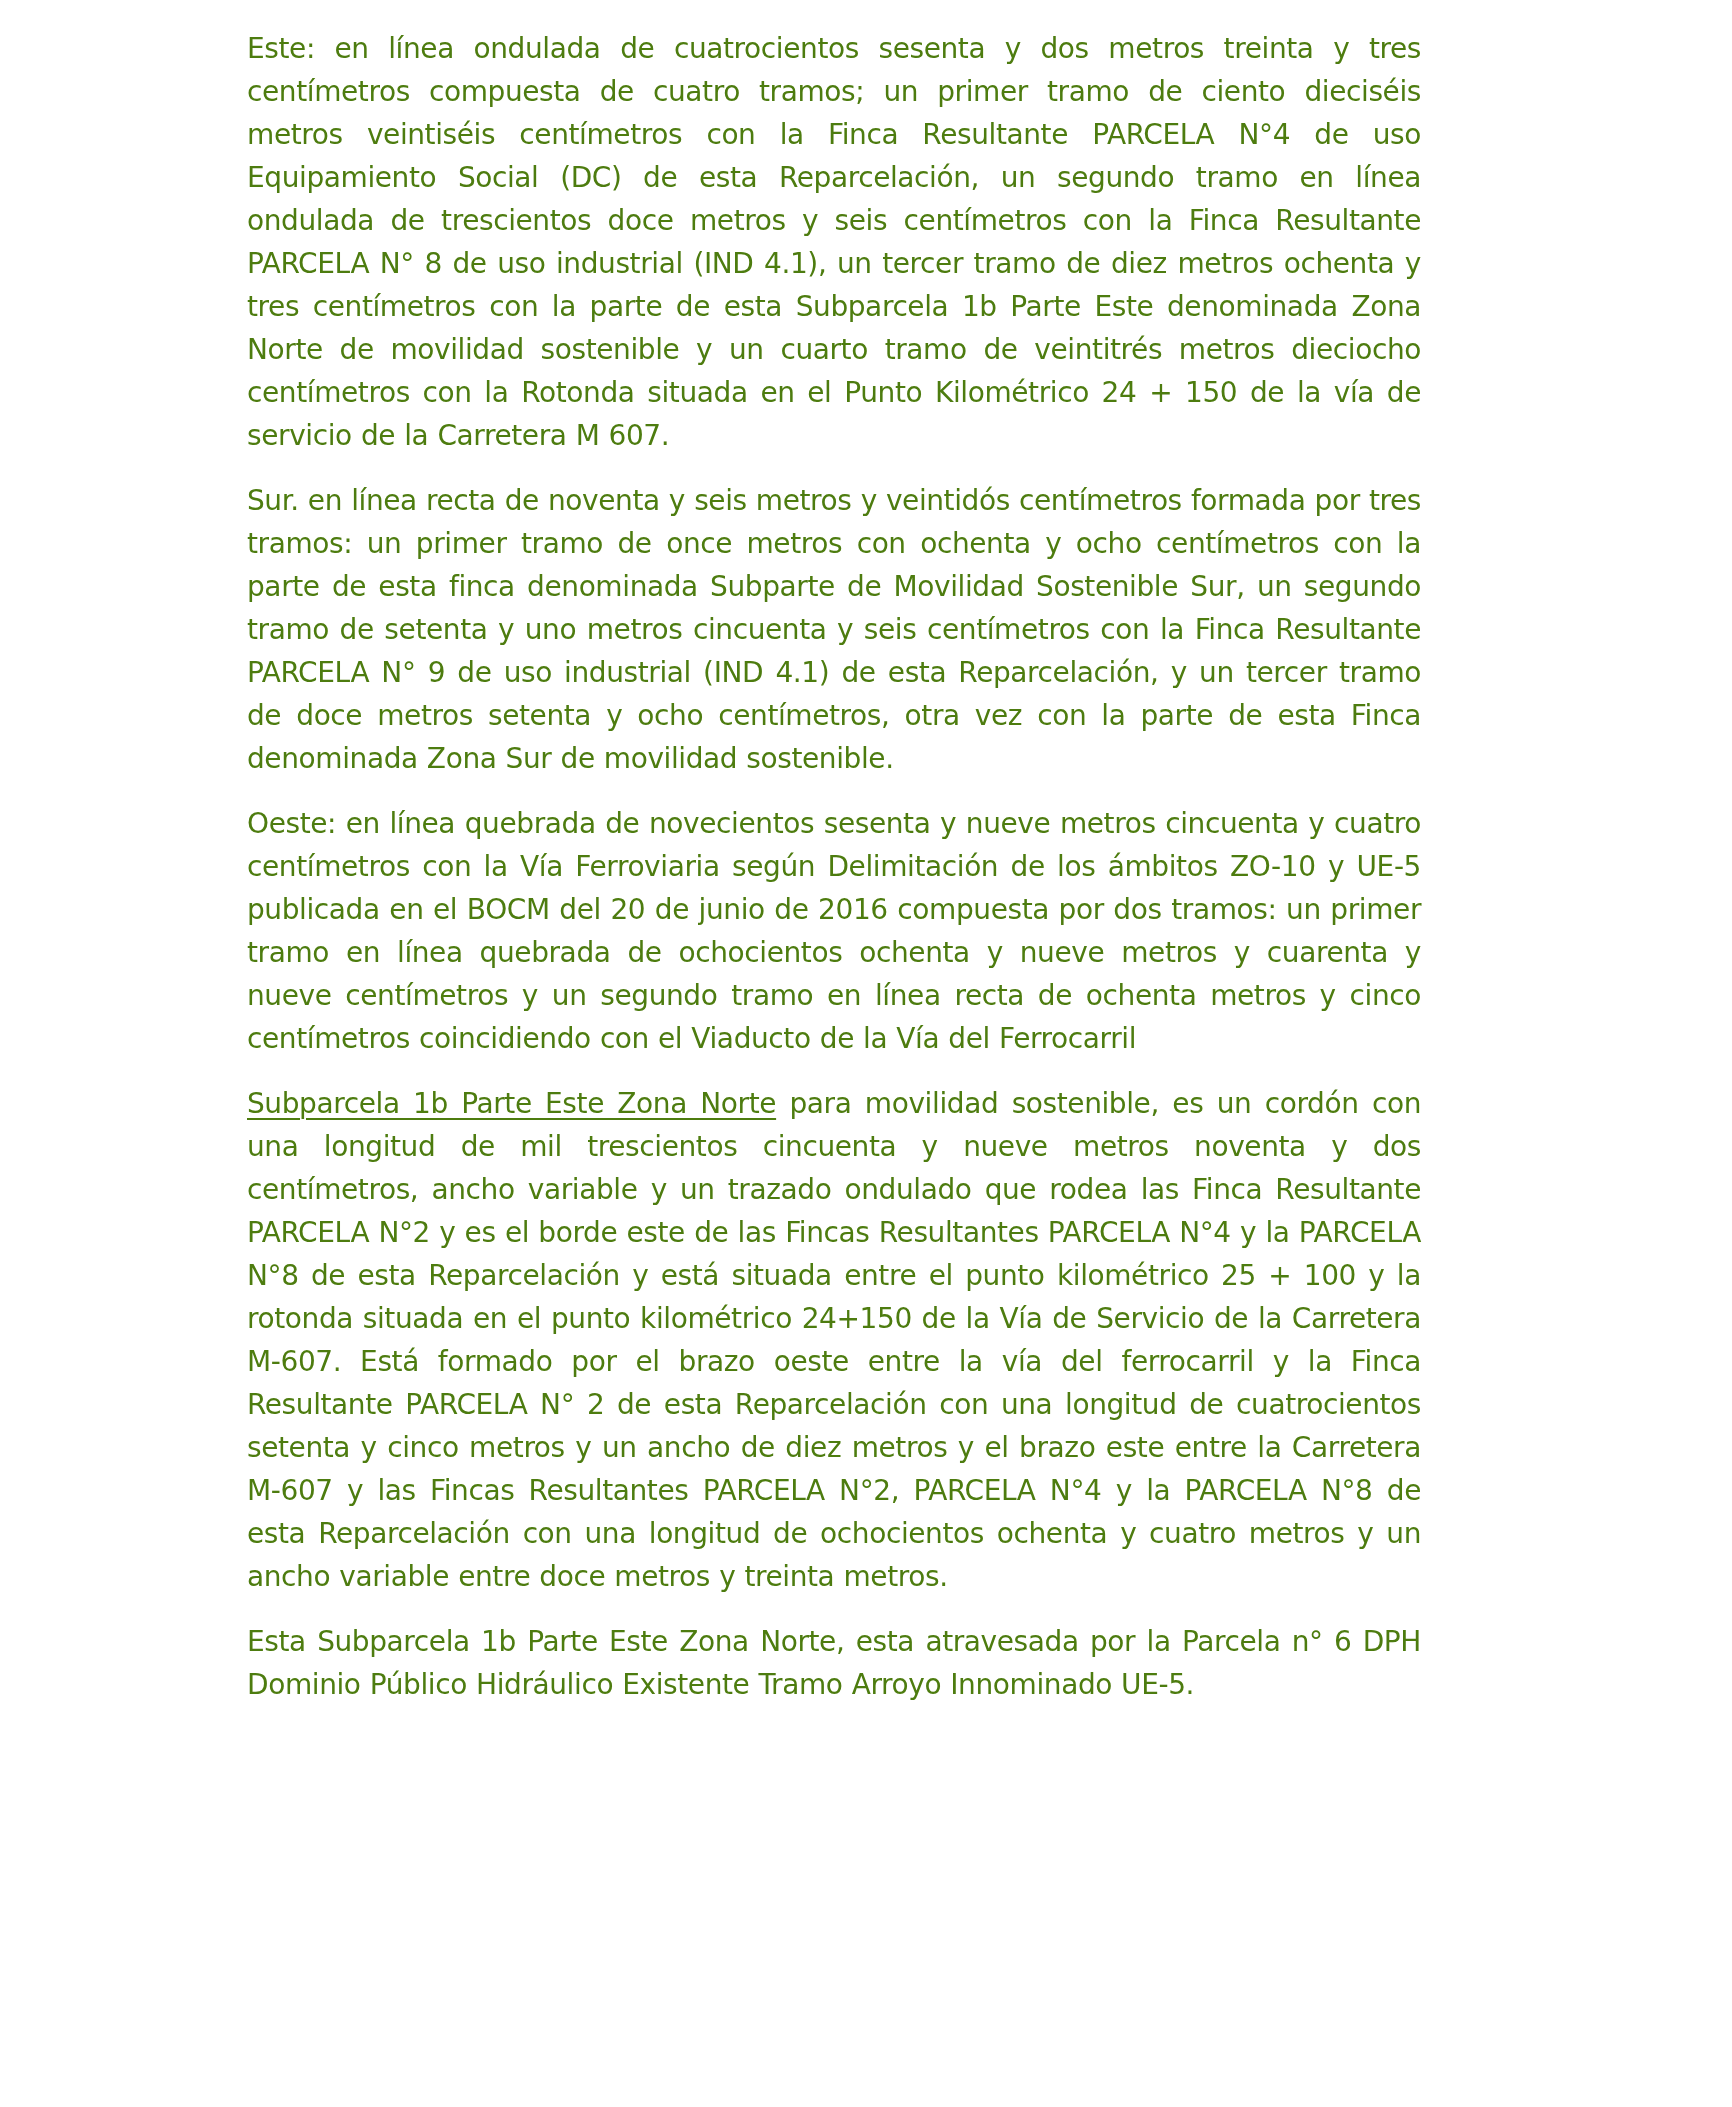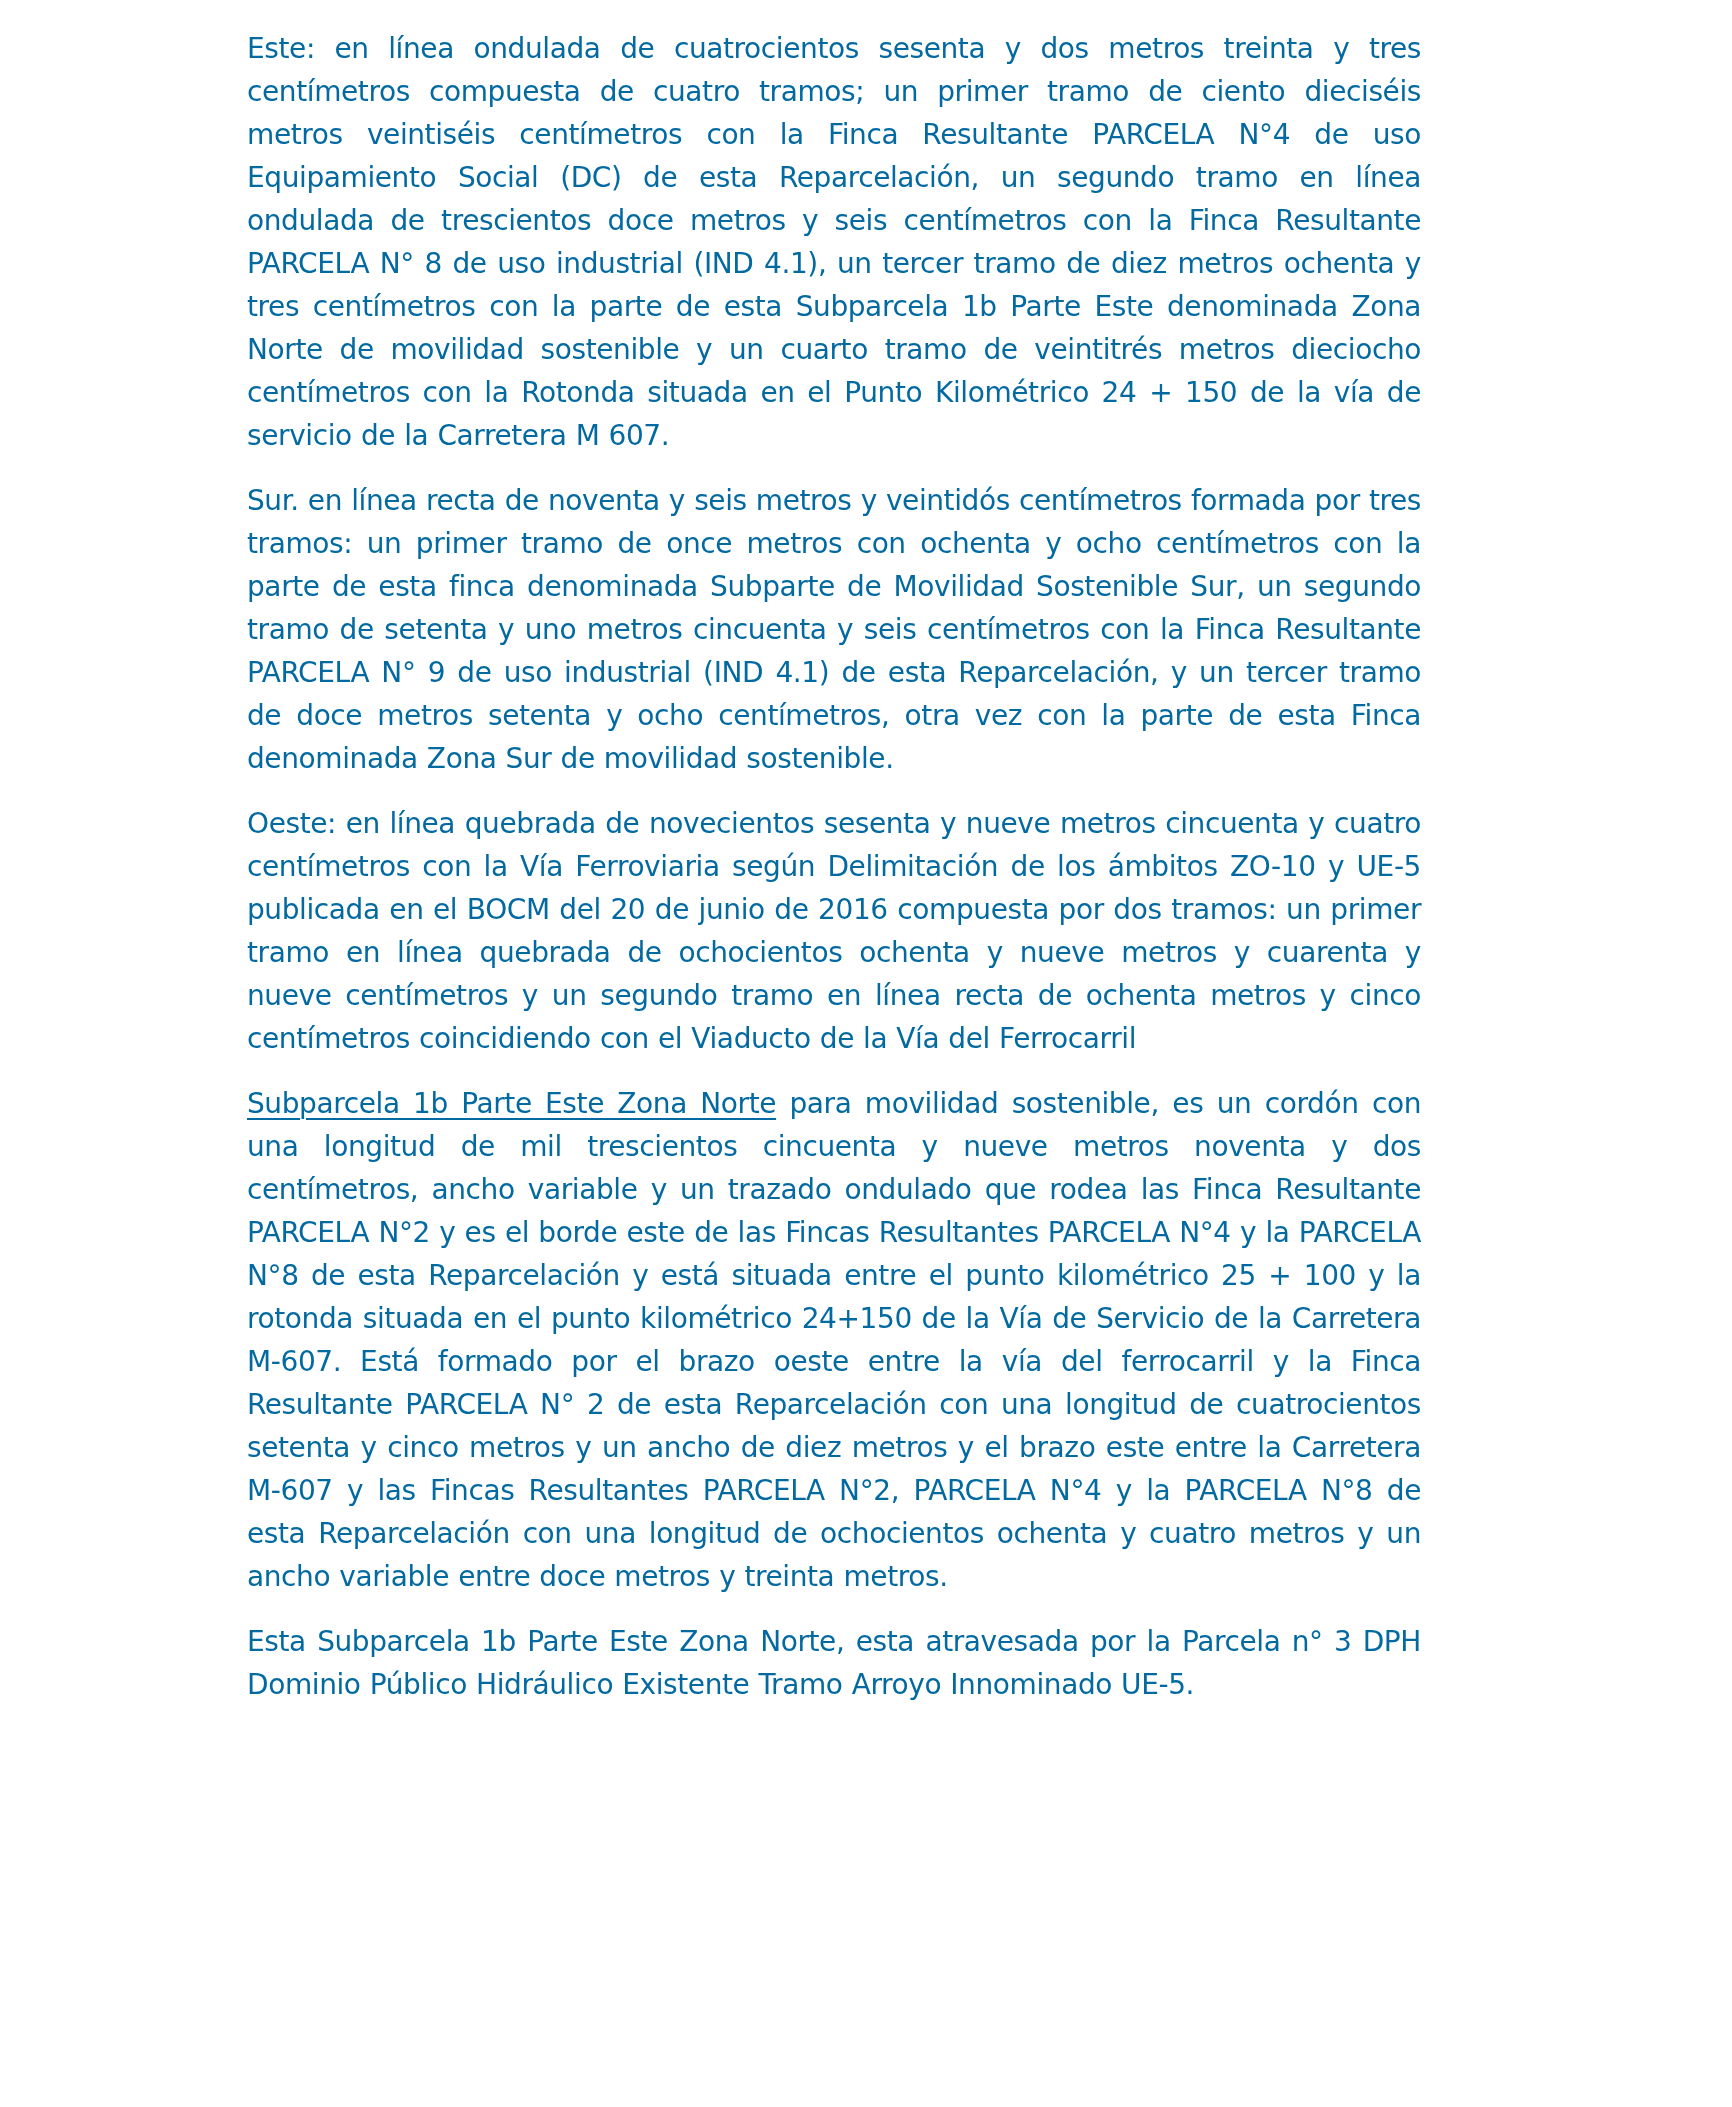--- a/index.html
+++ b/index.html
@@ -11,21 +11,21 @@
       width: 1732px;
       height: 2108px;
       position: relative;
       overflow: hidden;
     }
     .page {
       position: absolute;
       left: 247px;
       top: 27px;
       width: 1174px;
-      color: #0369a1;
+      color: #4d7c0f;
       font-family: "DejaVu Sans", "Liberation Sans", sans-serif;
       font-size: 28px;
       line-height: 43px;
       letter-spacing: -0.4px;
       word-spacing: 0.6px;
     }
     .para {
       margin: 0 0 22px 0;
       text-align: justify;
       text-align-last: left;
@@ -43,15 +43,15 @@
 
 <div class="page">
   <p class="para">Este: en línea ondulada de cuatrocientos sesenta y dos metros treinta y tres centímetros compuesta de cuatro tramos; un primer tramo de ciento dieciséis metros veintiséis centímetros con la Finca Resultante PARCELA N°4 de uso Equipamiento Social (DC) de esta Reparcelación, un segundo tramo en línea ondulada de trescientos doce metros y seis centímetros con la Finca Resul­tante PARCELA N° 8 de uso industrial (IND 4.1), un tercer tramo de diez metros ochenta y tres centímetros con la parte de esta Subparcela 1b Parte Este de­nominada Zona Norte de movilidad sostenible y un cuarto tramo de veintitrés metros dieciocho centímetros con la Rotonda situada en el Punto Kilométrico 24 + 150 de la vía de servicio de la Carretera M 607.</p>
 
   <p class="para">Sur. en línea recta de noventa y seis metros y veintidós centímetros formada por tres tramos: un primer tramo de once metros con ochenta y ocho centí­metros  con la parte de esta finca denominada Subparte de Movilidad Soste­nible Sur, un segundo tramo de setenta y uno metros cincuenta y seis centí­metros con la Finca Resultante PARCELA N° 9 de uso industrial (IND 4.1) de esta Reparcelación, y un tercer tramo de doce metros setenta y ocho centíme­tros, otra vez con la parte de esta Finca denominada Zona Sur de movilidad sostenible.</p>
 
   <p class="para">Oeste: en línea quebrada de novecientos sesenta y nueve metros cincuenta y cuatro centímetros con la Vía Ferroviaria según Delimitación de los ámbitos ZO-10 y UE-5 publicada en el BOCM del 20 de junio de 2016 compuesta por dos tramos: un primer tramo en línea quebrada de ochocientos ochenta y nueve metros y cuarenta y nueve centímetros y un segundo tramo en línea recta de ochenta metros y cinco centímetros coincidiendo con el Viaducto de la Vía del Ferrocarril</p>
 
   <p class="para"><span class="underlined">Subparcela 1b Parte Este Zona Norte</span><span> para movilidad sostenible, es un cordón con una longitud de mil trescientos cincuenta y nueve metros noventa y dos centímetros, ancho variable y un trazado ondulado que rodea las Finca Resul­tante PARCELA N°2 y es el borde este de las Fincas Resultantes  PARCELA N°4 y la PARCELA N°8 de esta Reparcelación y está situada entre el punto kilomé­trico 25 + 100 y la rotonda situada en el punto kilométrico 24+150 de la Vía de Servicio de la Carretera M-607. Está formado por el brazo oeste entre la vía del ferrocarril y la Finca Resultante PARCELA N° 2 de esta Reparcelación con una longitud de cuatrocientos setenta y cinco metros y un ancho de diez metros y el brazo este entre la Carretera M-607 y las Fincas Resultantes PARCELA N°2, PARCELA N°4 y la PARCELA N°8 de esta Reparcelación con una longitud de ochocientos ochenta y cuatro metros y un ancho variable entre doce metros y treinta metros.</span></p>
 
-  <p class="para">Esta Subparcela 1b Parte Este Zona Norte, esta atravesada por la Parcela n° 3 DPH Dominio Público Hidráulico Existente Tramo Arroyo Innominado UE-5.</p>
+  <p class="para">Esta Subparcela 1b Parte Este Zona Norte, esta atravesada por la Parcela n° 6 DPH Dominio Público Hidráulico Existente Tramo Arroyo Innominado UE-5.</p>
 </div>
 
 
 </body></html>

